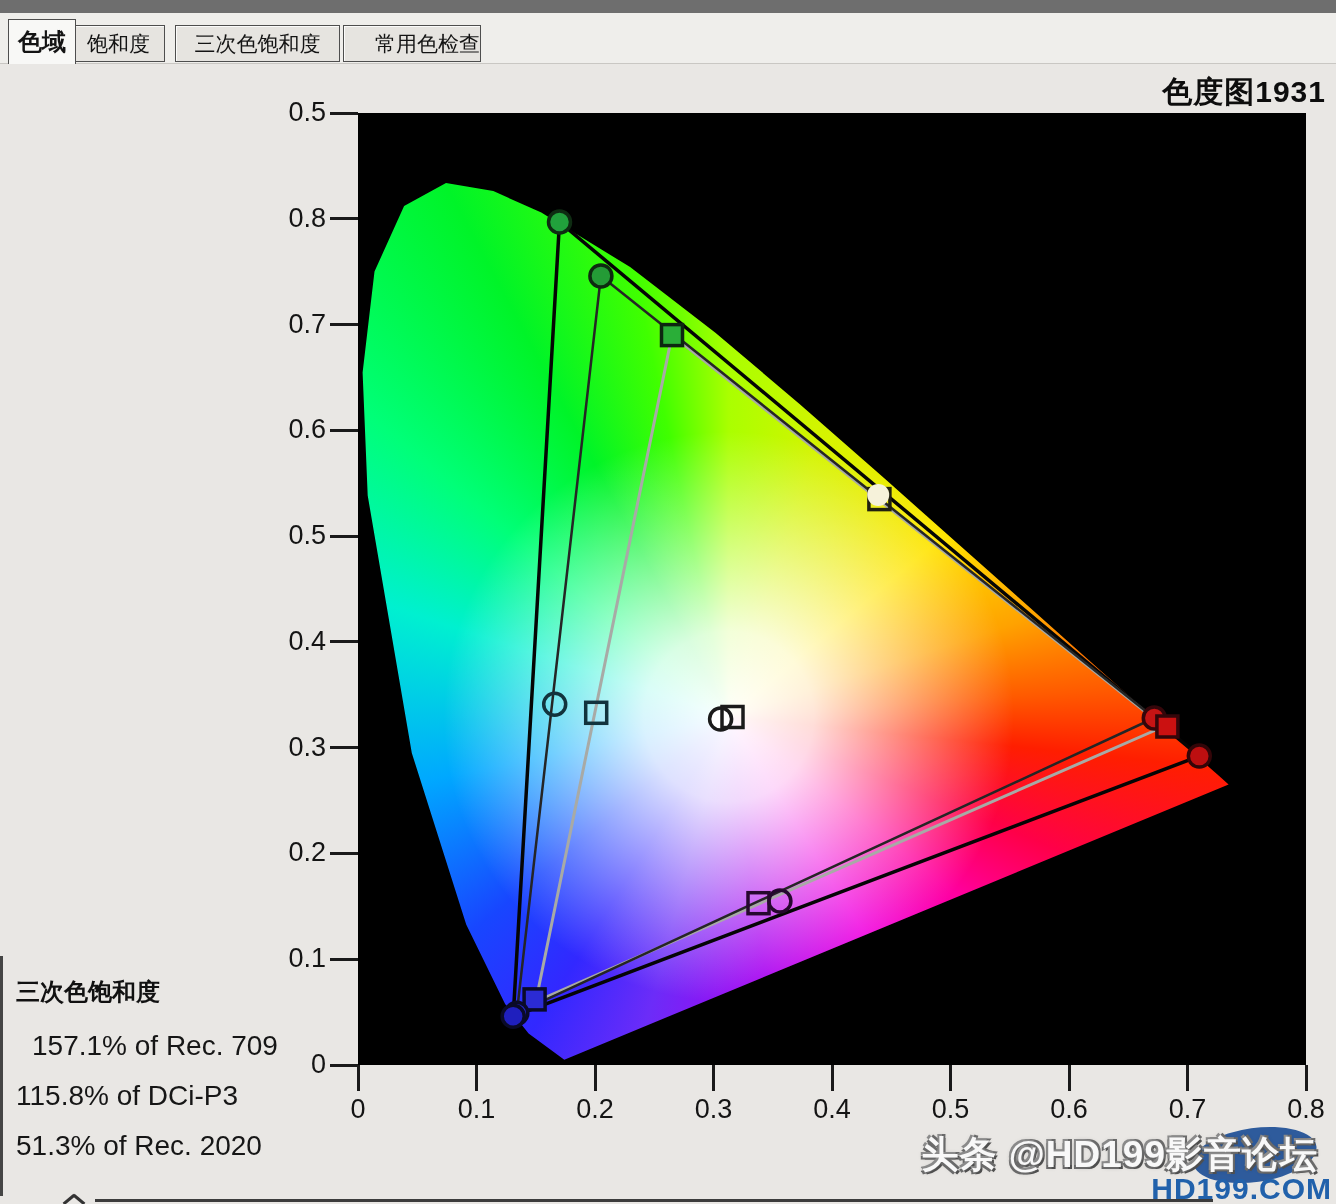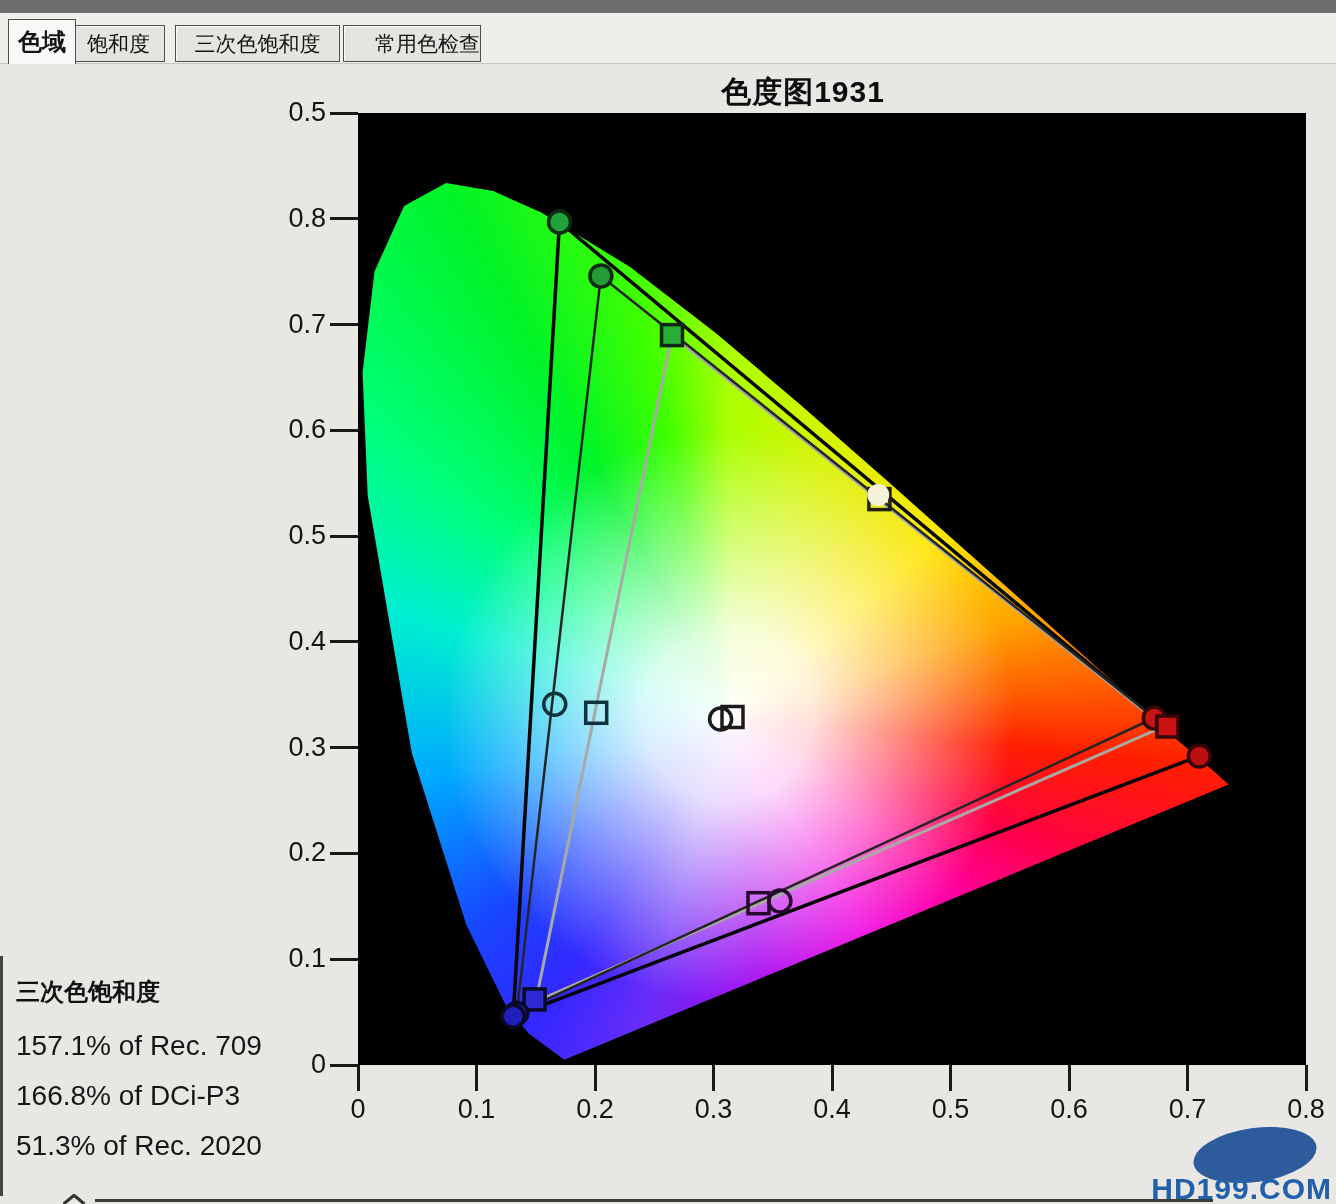--- a/index.html
+++ b/index.html
@@ -11,21 +11,21 @@
   .tabbar{position:absolute;left:0;top:13px;width:1336px;height:50px;background:#efeeeb;border-bottom:1px solid #c9c7c3;}
   .tab{position:absolute;box-sizing:border-box;text-align:center;color:#141414;cursor:pointer;
        border:1px solid #4e4e4e;background:#e6e4e0;font-weight:500;}
   .tab.inactive{top:12px;height:37px;font-size:21px;line-height:35px;box-shadow:inset 1px 1px 0 #fbfbfa;}
   .tab.active{top:6px;height:45px;font-size:24px;line-height:43px;font-weight:600;background:#f8f8f6;border-bottom:none;z-index:3;}
   .tab-saturation{left:72px;width:93px;}
   .tab-tertiary{left:175px;width:165px;}
   .tab-common{left:343px;width:138px;text-align:right;}
   .tab-gamut{left:8px;width:68px;}
 
-  .chart-title{position:absolute;left:280px;top:72px;width:1046px;text-align:center;
+  .chart-title{position:absolute;left:280px;top:72px;width:1046px;text-align:right;
                font-size:30px;font-weight:700;color:#0d0d0d;letter-spacing:1px;}
 
   
   .plot{position:absolute;left:358px;top:113px;width:948px;height:952px;background:#000;}
   .horseshoe{position:absolute;left:0;top:0;width:948px;height:952px;
     background:
       radial-gradient(circle 290px at 39.1% 63.4%, rgba(255,255,255,0.98) 0px, rgba(255,255,255,0.85) 85px, rgba(255,255,255,0) 285px),
       conic-gradient(from 0deg at 39.1% 63.4%,
         #aaff00 0deg,#d4f400 18deg,#ffe400 50deg,#ffa200 72deg,#ff5a00 86deg,#ff1e00 96deg,
         #ff0048 112deg,#ff00a0 128deg,#f000e0 148deg,#a800f0 172deg,#6c2cf8 195deg,#3228ff 212deg,
@@ -34,21 +34,21 @@
 
   
   .tick{position:absolute;background:#1a1a1a;}
   .tick-label{position:absolute;color:#141414;font-size:27px;}
   .x-label{width:90px;text-align:center;}
   .y-label{width:76px;text-align:right;}
 
   
   .stats-heading{position:absolute;left:16px;top:976px;font-size:24px;font-weight:700;color:#111;}
   .stat-line{position:absolute;left:16px;font-size:28px;color:#161616;}
-  .stat-1{top:1030px;} .stat-2{top:1080px;} .stat-3{top:1130px;}
+  .stat-1{top:1030px;margin-left:16px;} .stat-2{top:1080px;} .stat-3{top:1130px;}
 
   
   .wm-ellipse{position:absolute;left:1193px;top:1128px;width:124px;height:54px;background:#1d4f96;
               border-radius:50%;transform:rotate(-8deg);opacity:.92;z-index:40;}
   .wm-line1{position:absolute;right:18px;top:1130px;white-space:nowrap;z-index:41;
             font-size:37px;font-weight:700;color:#f8f8f8;letter-spacing:1px;
             text-shadow:-2px -2px 0 #8a8a8a,2px -2px 0 #6a6a6a,-2px 2px 0 #6a6a6a,2px 2px 0 #4f4f4f,0 0 5px rgba(0,0,0,.25);}
   .wm-line2{position:absolute;right:4px;top:1172px;white-space:nowrap;z-index:41;
             font-size:30px;font-weight:700;color:#2161ab;letter-spacing:1px;}
 
@@ -138,24 +138,25 @@
       <div class="tick" style="left: 330px; top: 851.944px; width: 28px; height: 3px;"></div>
       <div class="tick-label y-label" style="left: 250px; top: 837.444px;">0.2</div>
       <div class="tick" style="left: 330px; top: 957.722px; width: 28px; height: 3px;"></div>
       <div class="tick-label y-label" style="left: 250px; top: 943.222px;">0.1</div>
       <div class="tick" style="left: 330px; top: 1063.5px; width: 28px; height: 3px;"></div>
       <div class="tick-label y-label" style="left: 250px; top: 1049px;">0</div>
     </div>
 
   <div class="stats-heading">三次色饱和度</div>
   <div class="stat-line stat-1">157.1% of Rec. 709</div>
-  <div class="stat-line stat-2">166.8% of DCi-P3</div>
+  <div class="stat-line stat-2">115.8% of DCi-P3</div>
   <div class="stat-line stat-3">51.3% of Rec. 2020</div>
 
   <div class="wm-ellipse"></div>
+  <div class="wm-line1">头条 @HD199影音论坛</div>
   <div class="wm-line2">HD199.COM</div>
 
   <div class="left-edge-line"></div>
   <div class="bottom-hline"></div>
   <div class="caret">
       <span class="c1"></span>
       <span class="c2"></span>
     </div>
 
 </div>

